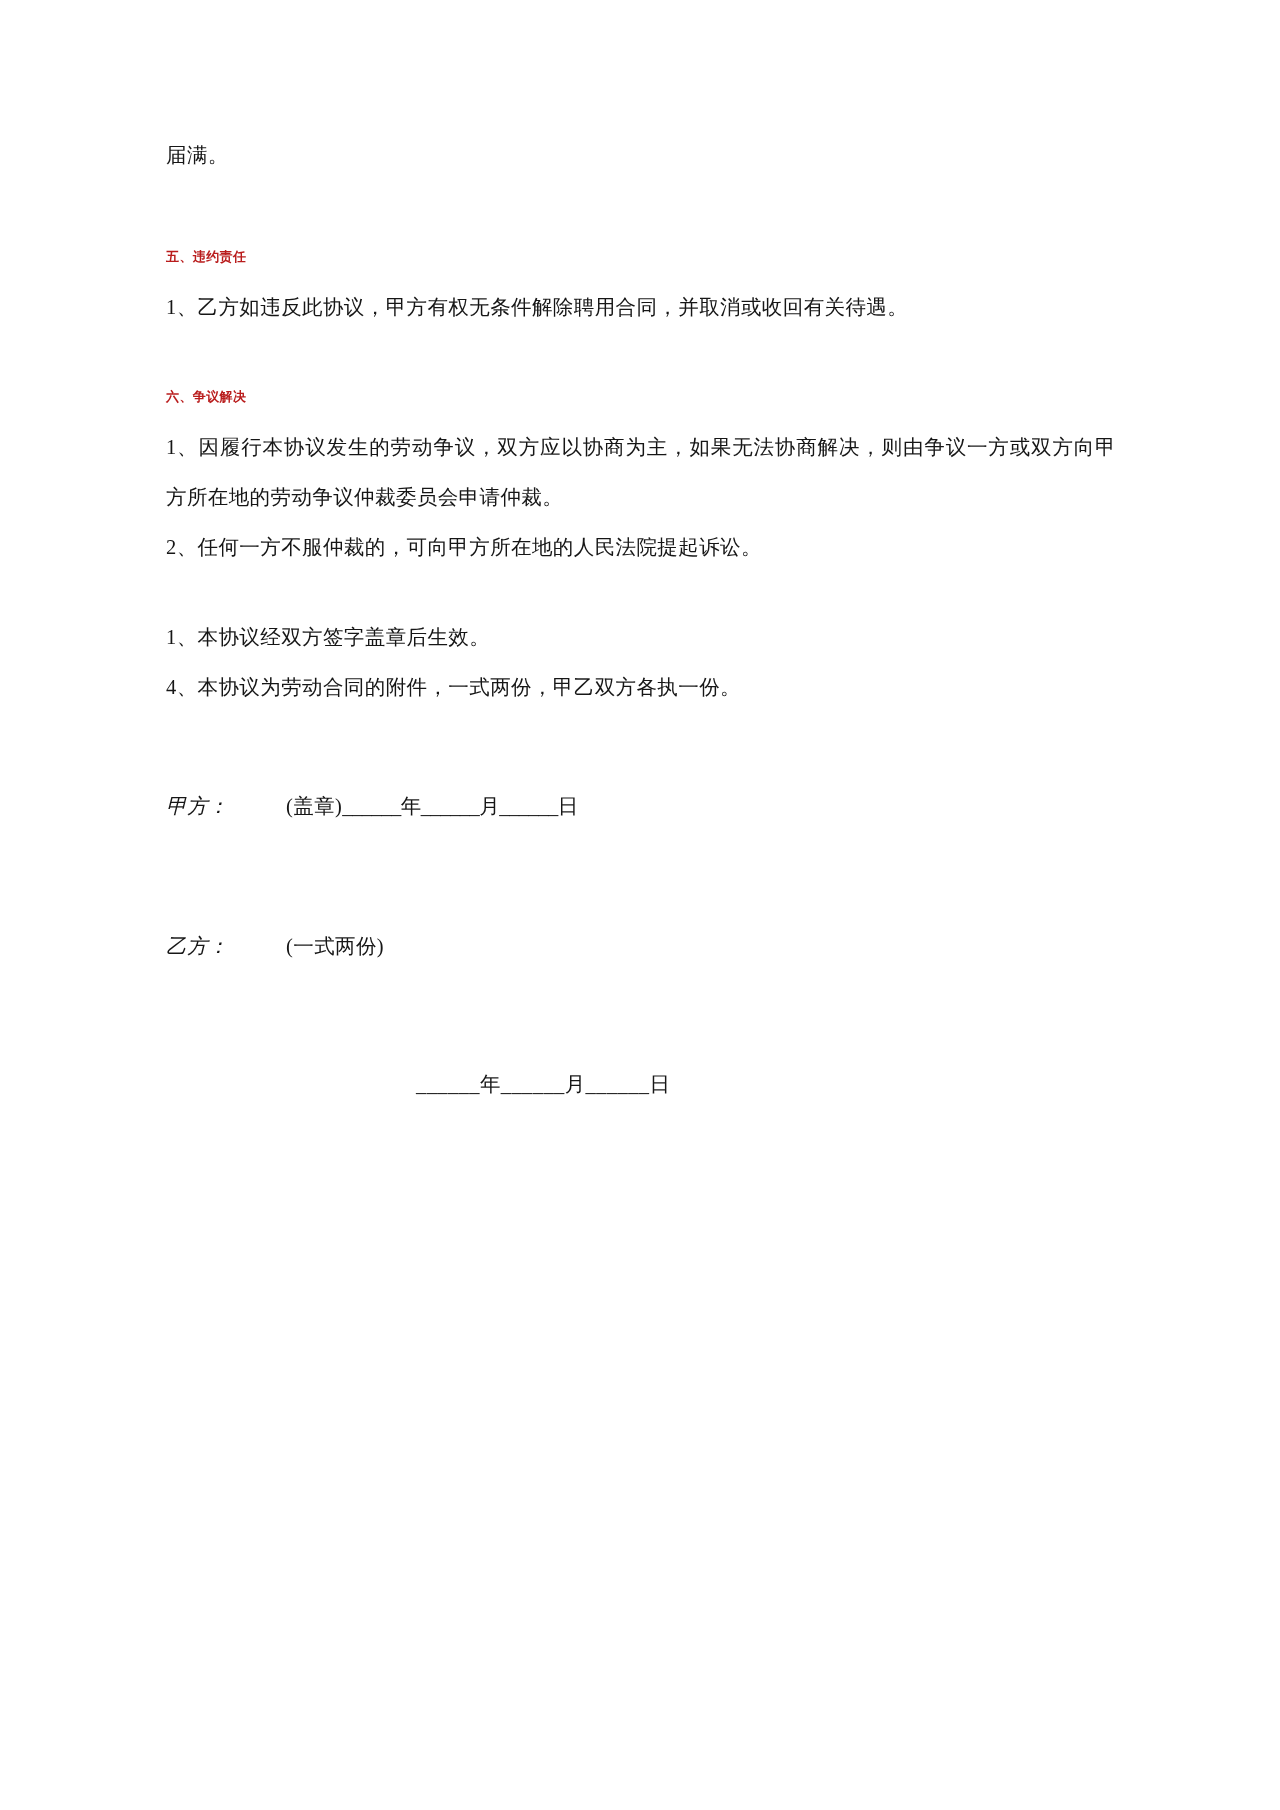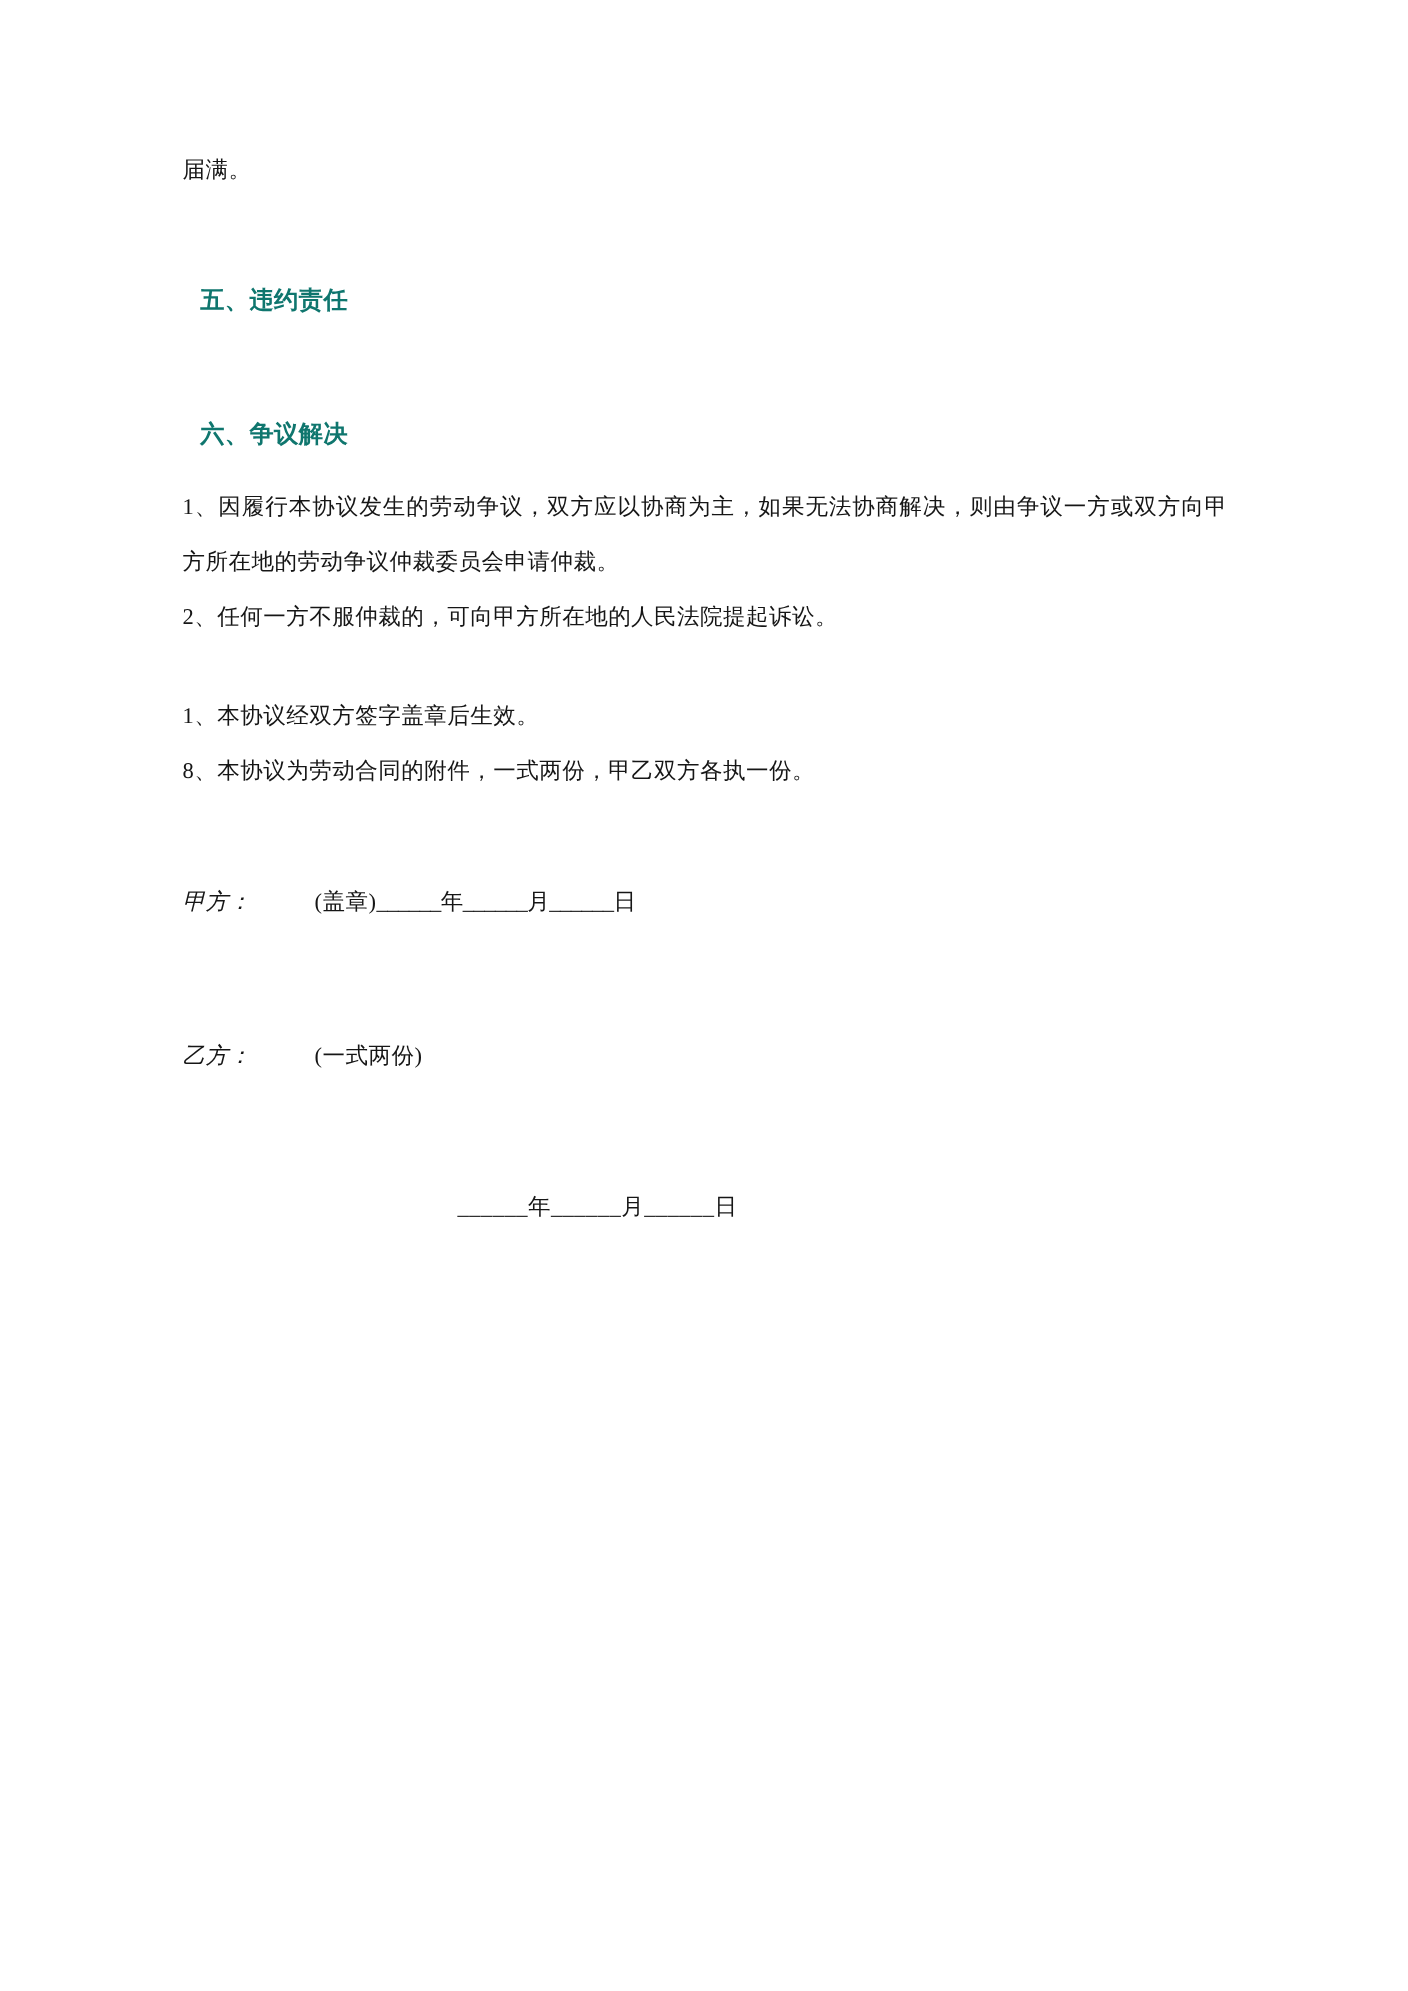--- a/index.html
+++ b/index.html
@@ -33,25 +33,25 @@
     font-size: 20.5px;
     line-height: 50px;
     color: #161616;
     letter-spacing: 0.4px;
     text-align: justify;
     text-justify: inter-ideograph;
     margin: 0;
     white-space: normal;
   }
   .heading {
-    font-size: 22px;
+    font-size: 13px;
     line-height: 50px;
-    color: #0f766e;
+    color: #b91c1c;
     letter-spacing: 0.4px;
-    margin: 16px;
+    margin: 0;
   }
   .spacer-lg { height: 52px; }
   .spacer-md { height: 40px; }
   .spacer-sm { height: 22px; }
   .spacer-xl { height: 72px; }
   .spacer-xxl { height: 96px; }
 
   .sign-row {
     font-size: 20.5px;
     line-height: 44px;
@@ -82,31 +82,32 @@
 <body>
 
 <div class="page">
   <div class="content">
 
     <p class="para">届满。</p>
 
     <div class="spacer-lg"></div>
 
     <h2 class="heading">五、违约责任</h2>
+    <p class="para">1、乙方如违反此协议，甲方有权无条件解除聘用合同，并取消或收回有关待遇。</p>
 
     <div class="spacer-md"></div>
 
     <h2 class="heading">六、争议解决</h2>
     <p class="para">1、因履行本协议发生的劳动争议，双方应以协商为主，如果无法协商解决，则由争议一方或双方向甲方所在地的劳动争议仲裁委员会申请仲裁。</p>
     <p class="para">2、任何一方不服仲裁的，可向甲方所在地的人民法院提起诉讼。</p>
 
     <div class="spacer-md"></div>
 
     <p class="para">1、本协议经双方签字盖章后生效。</p>
-    <p class="para">8、本协议为劳动合同的附件，一式两份，甲乙双方各执一份。</p>
+    <p class="para">4、本协议为劳动合同的附件，一式两份，甲乙双方各执一份。</p>
 
     <div class="spacer-xl"></div>
 
     <div class="sign-row"><span class="sign-label">甲方：</span><span class="sign-paren">(盖章)</span><span class="blank">______年______月______日</span></div>
 
     <div class="spacer-xxl"></div>
 
     <div class="sign-row"><span class="sign-label">乙方：</span><span class="sign-paren">(一式两份)</span></div>
 
     <div class="spacer-xl"></div>

